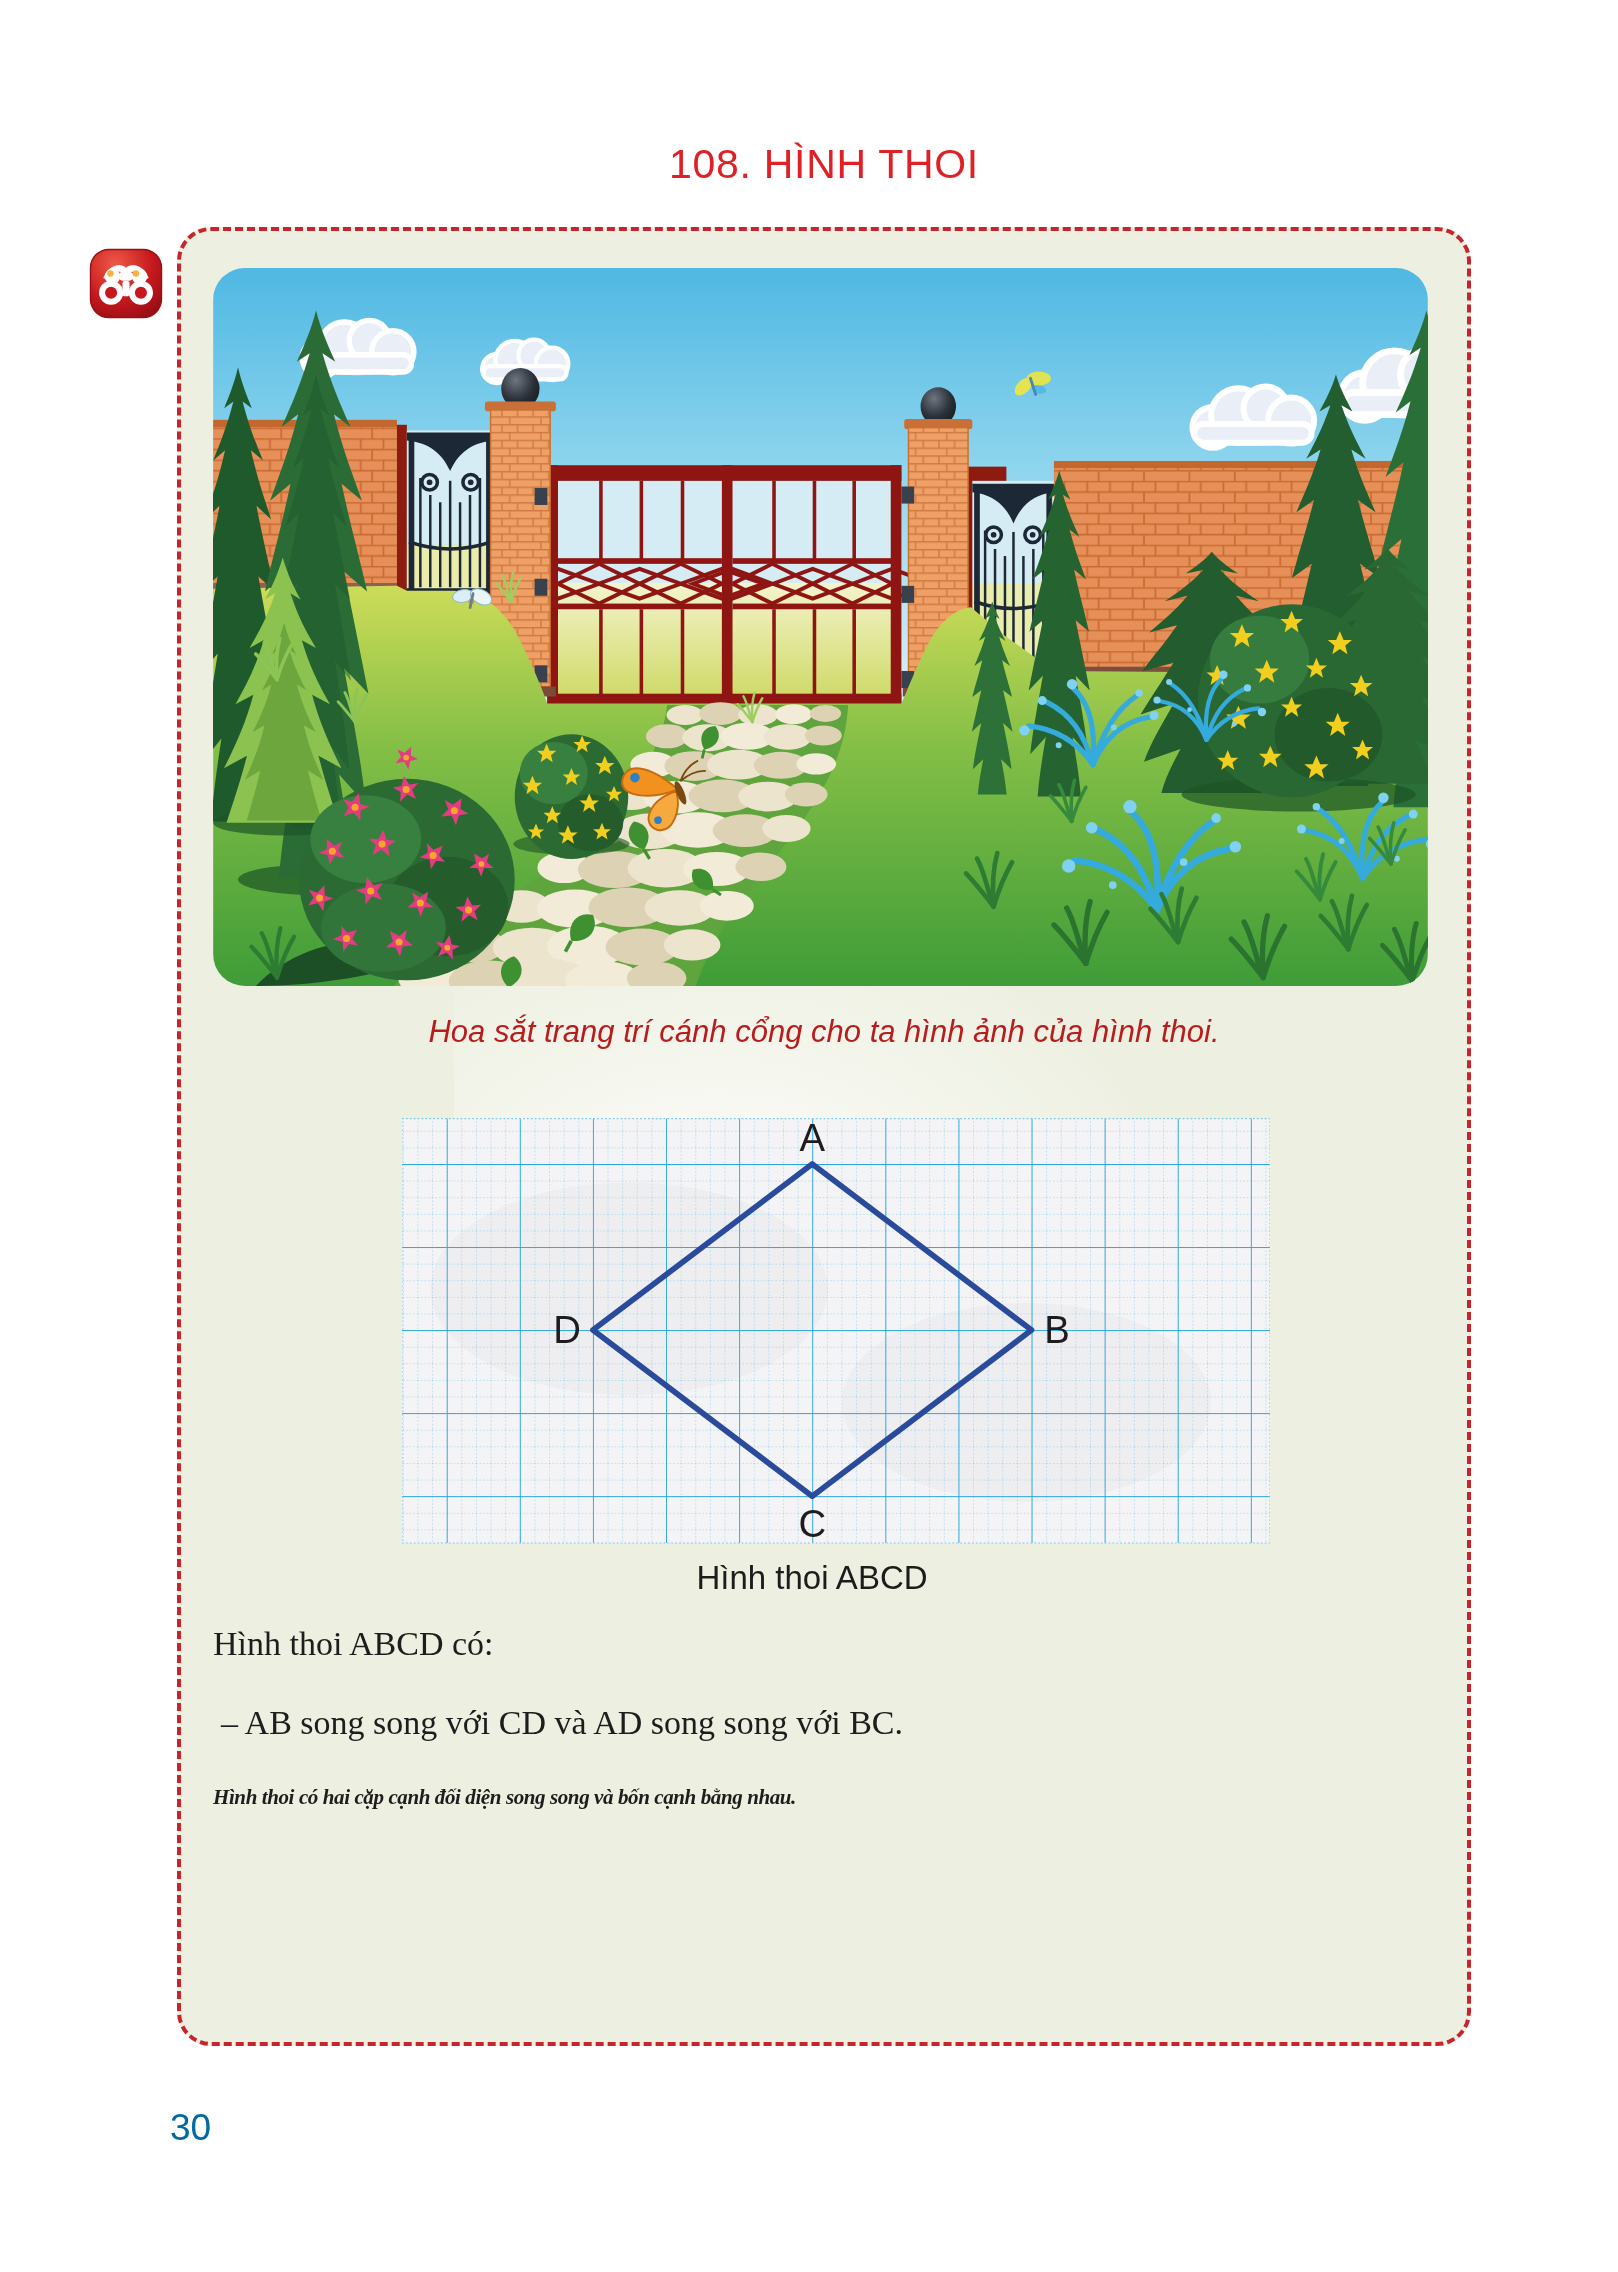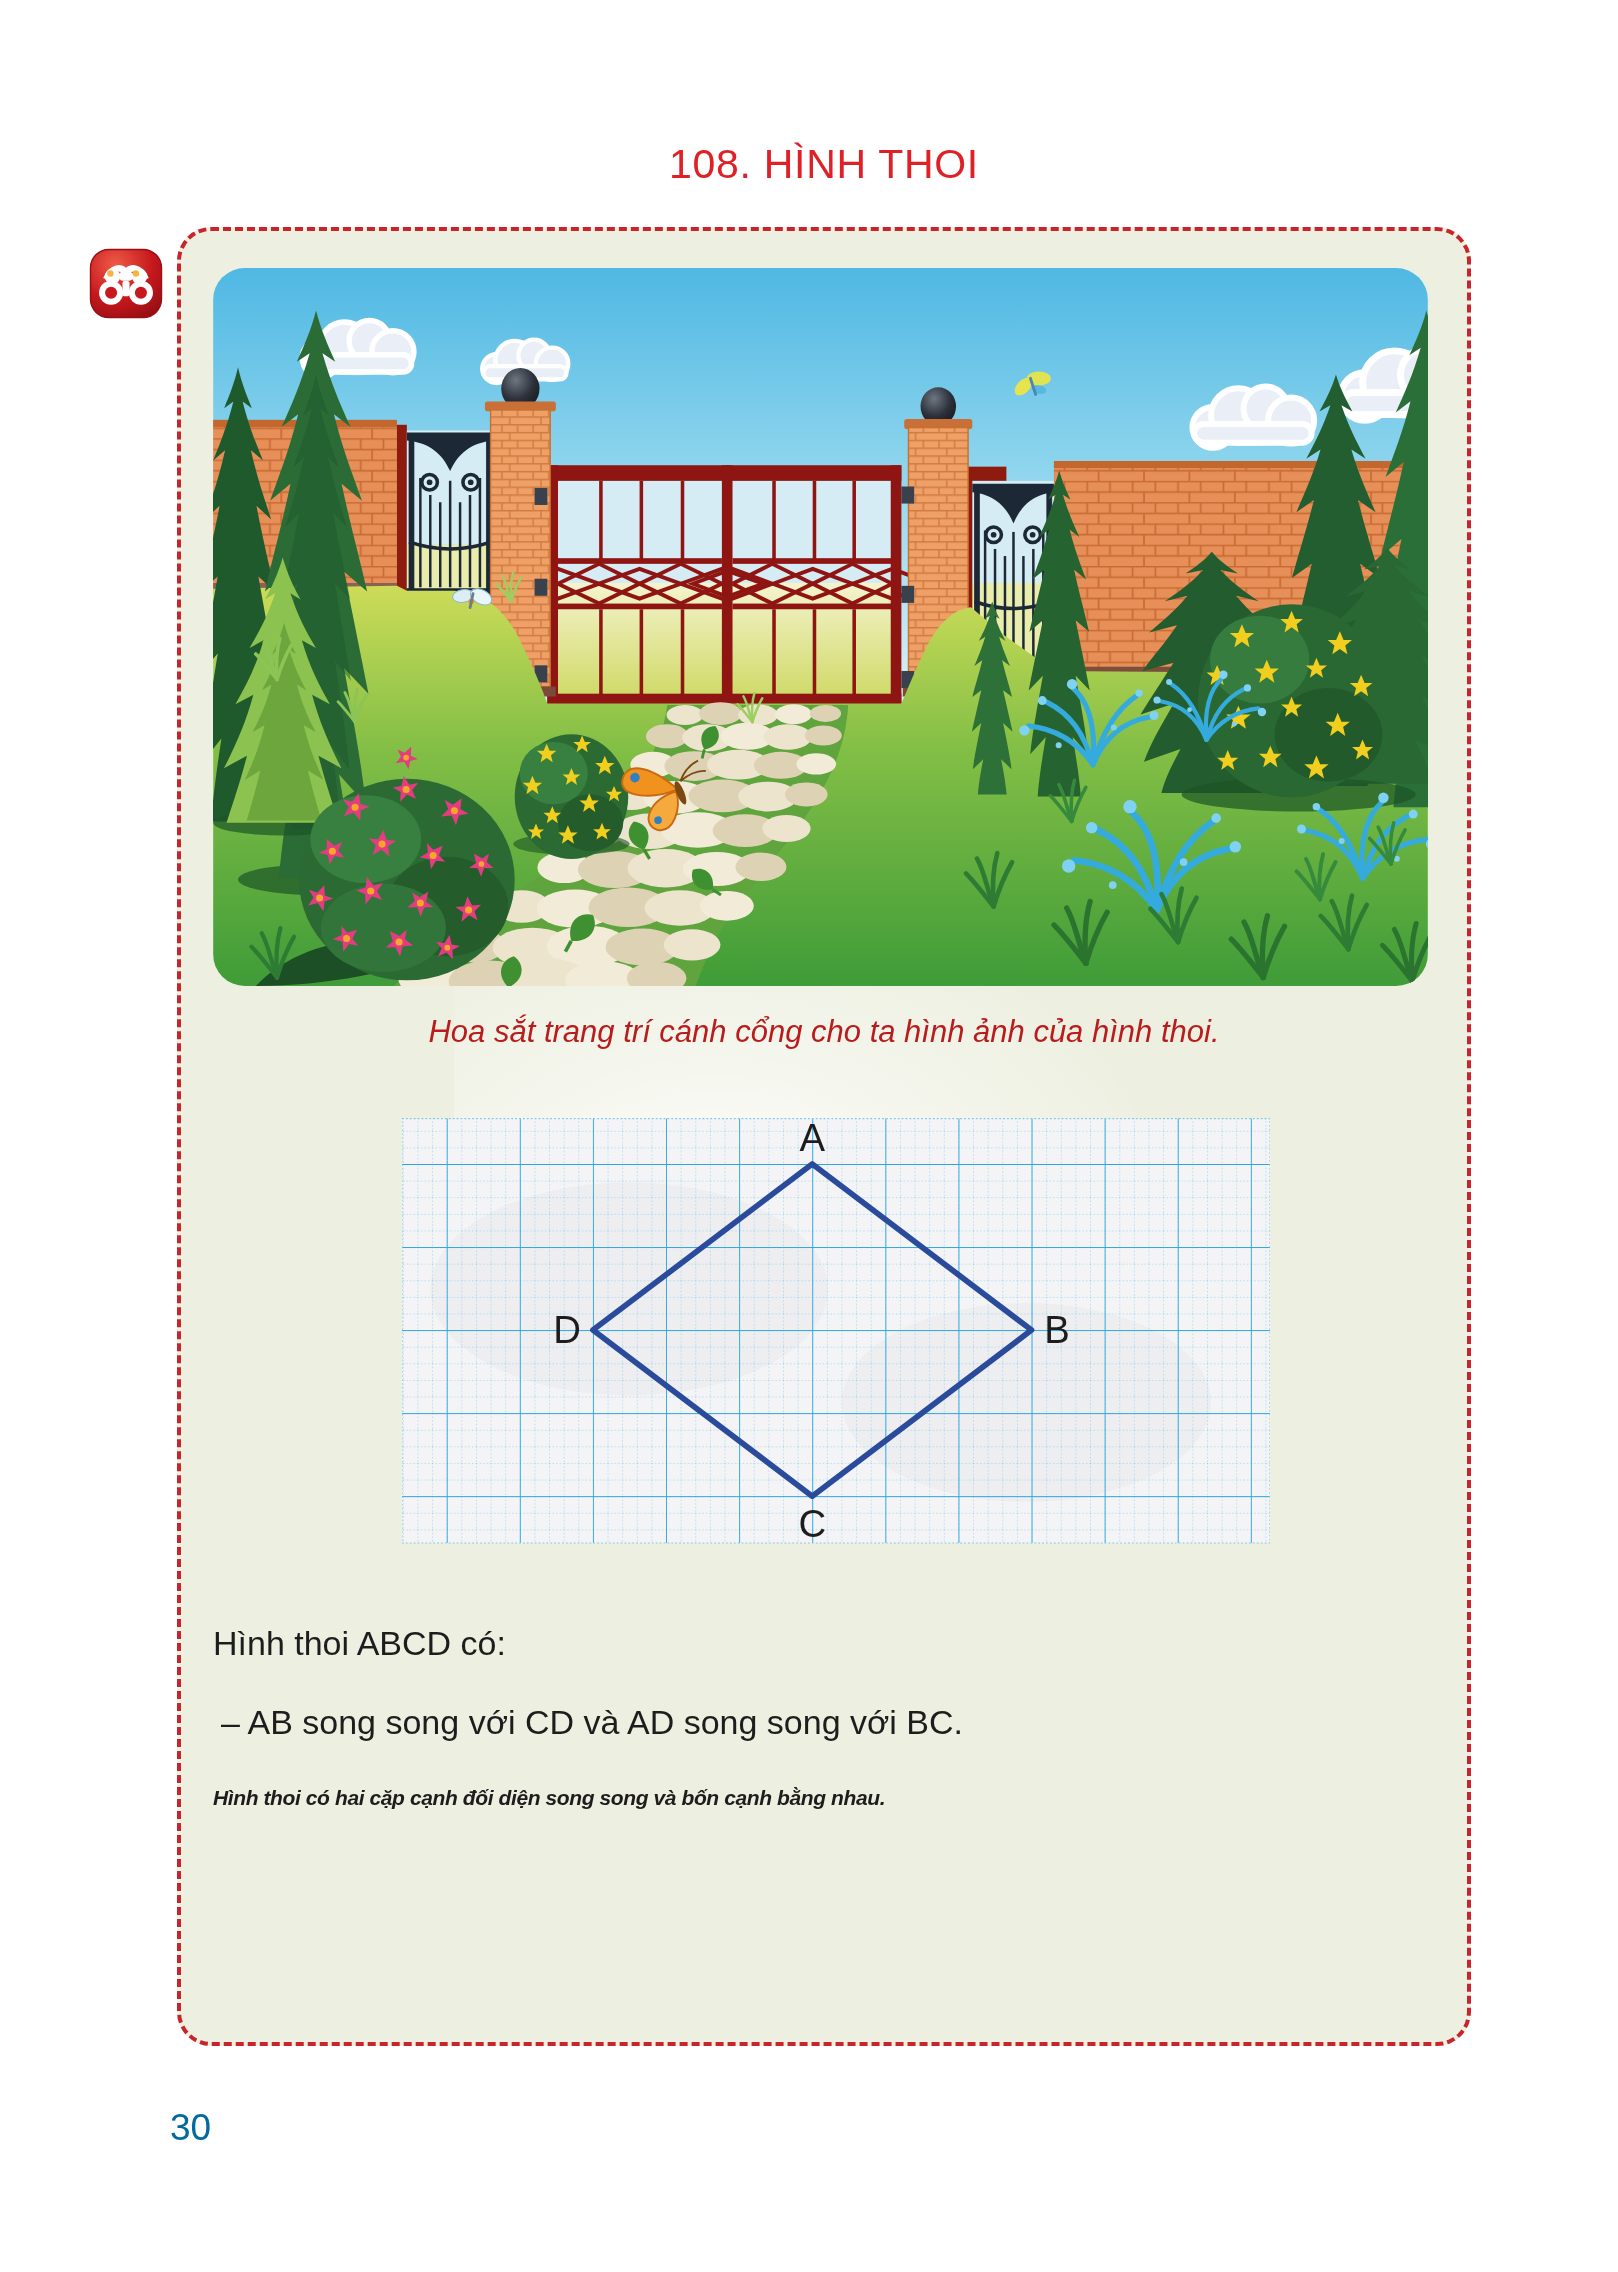--- a/index.html
+++ b/index.html
@@ -16,21 +16,21 @@
                border-radius:32px;overflow:hidden;z-index:2;}
   .garden-wrap svg{display:block;}
   .illus-caption{position:absolute;left:248px;top:1014px;width:1152px;text-align:center;
                  font-size:31px;font-style:italic;color:#b91c1c;z-index:4;}
   .grid-svg{position:absolute;left:402px;top:1097px;z-index:2;}
   .watermark{position:absolute;left:177px;top:1497px;width:1294px;text-align:center;
              font-size:106px;font-weight:bold;letter-spacing:27px;color:#cdd6bd;opacity:.38;
              z-index:3;pointer-events:none;white-space:nowrap;}
   .fig-caption{position:absolute;left:378px;top:1559px;width:868px;text-align:center;
                font-size:33px;color:#1d1b1c;z-index:4;}
-  .body-text{position:absolute;left:213px;top:1620px;width:1215px;z-index:4;font-size:34px;}
+  .body-text{position:absolute;left:213px;top:1620px;width:1215px;z-index:4;font-size:34px;font-family:Liberation Serif, serif;}
   .body-text p{margin:0;}
   .body-text .intro{line-height:1.4;margin-bottom:31px;}
   .body-text .prop1{line-height:1.95;text-align:justify;margin-bottom:18.5px;}
   .body-text .prop2{line-height:1.4;margin-bottom:37px;margin-left:8px;}
   .body-text .concl{line-height:1.4;font-weight:bold;font-style:italic;font-size:21px;letter-spacing:-0.4px;}
   .page-number{position:absolute;left:170px;top:2107px;font-size:37px;color:#0369a1;z-index:5;}
   .s1{fill:#ece4cd}.s2{fill:#ded2b4}.s3{fill:#f2ebd8}
 </style>
 </head>
 <body>
@@ -525,20 +525,21 @@
     <rect x="0" y="30" width="1223" height="598" fill="url(#gmaj)"></rect>
     <rect x="0" y="30" width="1223" height="598" fill="none" stroke="#7cc8ea" stroke-width="1.6" stroke-dasharray="2.5 3"></rect>
     <polygon points="578,94 887,328 578,562 269,328" fill="none" stroke="#2a4b9c" stroke-width="8" stroke-linejoin="round"></polygon>
     <text x="578" y="76" text-anchor="middle" font-size="54" fill="#1f1c1d">A</text>
     <text x="905" y="346" text-anchor="start" font-size="54" fill="#1f1c1d">B</text>
     <text x="578" y="620" text-anchor="middle" font-size="54" fill="#1f1c1d">C</text>
     <text x="252" y="346" text-anchor="end" font-size="54" fill="#1f1c1d">D</text>
   </svg>
 
 
+  <div class="fig-caption">Hình thoi ABCD</div>
 
   <div class="body-text">
     <p class="intro">Hình thoi ABCD có:</p>
     <p class="prop2">– AB song song với CD và AD song song với BC.</p>
     <p class="concl">Hình thoi có hai cặp cạnh đối diện song song và bốn cạnh bằng nhau.</p>
   </div>
 
   <div class="page-number">30</div>
 
 </div>

